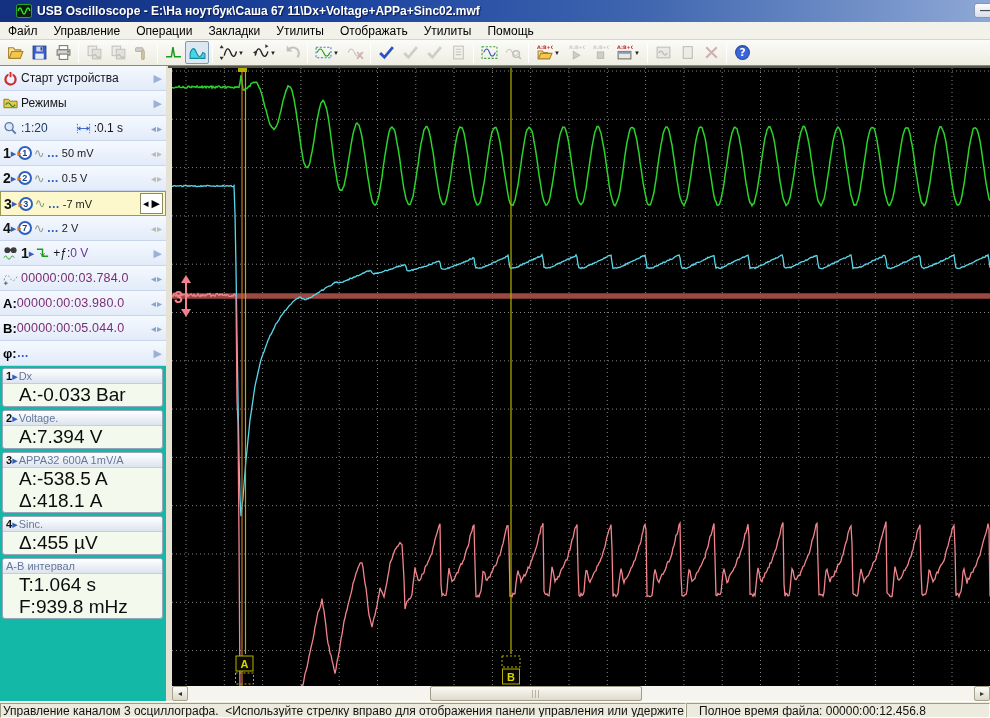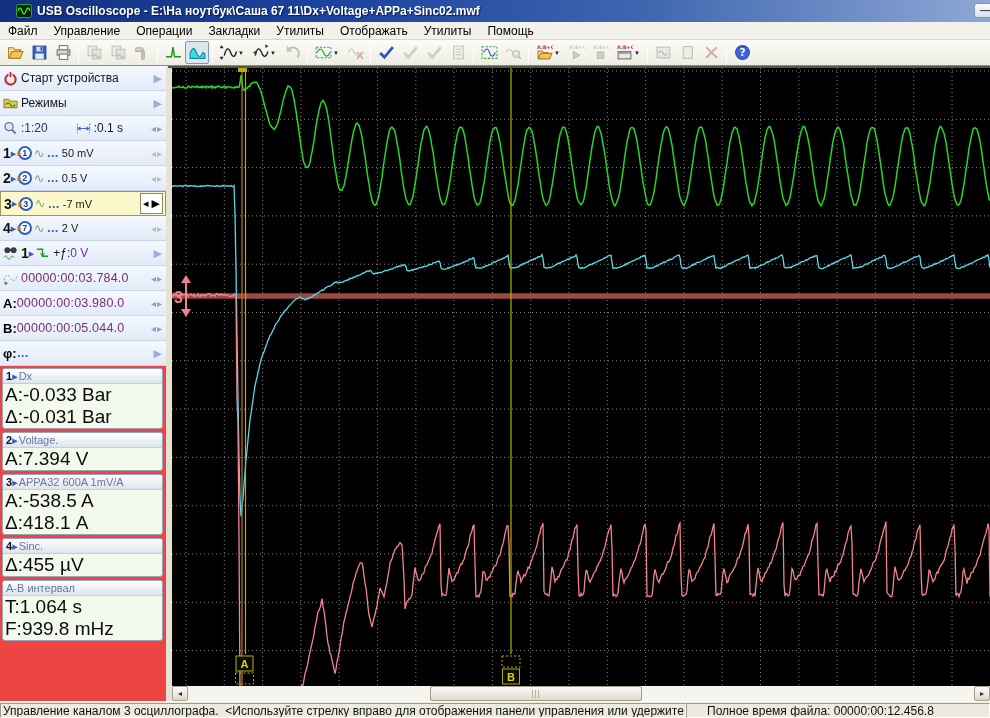--- a/index.html
+++ b/index.html
@@ -24,21 +24,21 @@
   .toolbar{position:absolute;left:0;top:40px;width:990px;height:26px;background:linear-gradient(#fbfbf8,#eeede2);
     border-bottom:1px solid #8c8a7c;display:flex;align-items:center;padding-left:3px}
   .tbtn{width:24px;height:23px;display:flex;align-items:center;justify-content:center;border:1px solid transparent;border-radius:2px;position:relative}
   .tbtn.dis{opacity:.55;filter:grayscale(35%)}
   .tbtn.pressed{background:#dce8f0;border:1px solid #7a9ab8}
   .tbtn .dd{font-size:6px;color:#222;margin-left:1px}
   .tbtn.hasdd{width:32px}
   .tsep{width:1px;height:20px;background:#c6c3b2;border-right:1px solid #fff;margin:0 3px}
 
   
-  .sidebar{position:absolute;left:0;top:66px;width:166px;height:635px;background:#ef4444;overflow:hidden}
+  .sidebar{position:absolute;left:0;top:66px;width:166px;height:635px;background:#14b8a6;overflow:hidden}
   .srow{height:25px;border-bottom:1px solid #c8d5ec;display:flex;align-items:center;padding:0 2px 0 3px;
     background:linear-gradient(#f5f9ff,#e2ebf9);font-size:12px;color:#16161a;position:relative}
   .srow .grow{flex:1}
   .srow .rarrow{color:#9ab0d4;font-family:"DejaVu Sans",sans-serif;font-size:11px;margin-right:2px}
   .srow .duo{color:#8ea4c4;font-family:"DejaVu Sans",sans-serif;font-size:10px;letter-spacing:1px;margin-right:1px}
   .srow .duo.gray{color:#bcbcb2}
   .chnum{font-size:14px;font-weight:bold;color:#111}
   .barrow{color:#2f5fc0;font-family:"DejaVu Sans",sans-serif;font-size:11px;margin:0 1px 0 0}
   .oarrow{color:#e07818;font-family:"DejaVu Sans",sans-serif;font-size:9px;margin-right:-4px;position:relative;z-index:2}
   .circ{width:14px;height:14px;border:2px solid #2f5fc0;border-radius:50%;background:#fff;color:#16408c;
@@ -54,21 +54,21 @@
   .purple{color:#7030a0}
   .navy{color:#1a3a6a}
   .icon14{width:15px;height:15px;margin-right:3px;flex:0 0 auto}
 
   
   .panels{padding:2px 3px 0 2px}
   .panel{background:#f3f9ec;border:1px solid #97a5bb;border-radius:3px;margin-bottom:3px;overflow:hidden}
   .phead{height:15px;background:linear-gradient(#ffffff,#dde4ef);border-bottom:1px solid #c4cede;
     font-size:11px;display:flex;align-items:center;padding:0 3px;color:#64789b}
   .phead b{color:#111;font-weight:bold}
-  .pline{font-size:19px;line-height:22px;color:#0c0c0c;padding-left:2px;white-space:nowrap}
+  .pline{font-size:19px;line-height:22px;color:#0c0c0c;padding-left:16px;white-space:nowrap}
 
   
   .plot-topline{position:absolute;left:168px;top:66px;width:822px;height:2px;background:#55544a}
   .gapstrip{position:absolute;left:166px;top:66px;width:6px;height:635px;background:#e6e2d4}
   #scope{position:absolute;left:172px;top:68px;width:818px;height:618px;background:#000;display:block}
 
   
   .hscroll{position:absolute;left:172px;top:686px;width:818px;height:15px;background:#f5f4ef}
   .sbtn{position:absolute;top:0;width:16px;height:15px;background:linear-gradient(#fdfdfa,#dcd8c6);
     border:1px solid #a5a28f;border-radius:2px;font-size:8px;color:#333;display:flex;align-items:center;justify-content:center;font-family:"DejaVu Sans",sans-serif}
@@ -76,21 +76,21 @@
     border:1px solid #9e9b88;border-radius:2px}
   .sthumb::after{content:"";position:absolute;left:50%;top:3px;width:8px;height:8px;margin-left:-4px;
     background:repeating-linear-gradient(90deg,#b8b4a2 0 1px,transparent 1px 3px)}
 
   
   .statusbar{position:absolute;left:0;top:701px;width:990px;height:17px;background:#edebdd;border-top:1px solid #fff;
     display:flex;font-size:12px;color:#111}
   .scell{border:1px solid;border-color:#9e9b88 #fff #fff #9e9b88;height:15px;margin-top:1px;
     display:flex;align-items:center;overflow:hidden}
   .scell.left{width:686px;padding-left:2px}
-  .scell.right{flex:1;padding-left:20px}
+  .scell.right{flex:1;padding-left:12px}
   .scell span{white-space:pre}
 </style>
 </head>
 <body>
 
 <div id="app">
 
   <div class="titlebar">
     <svg class="appicon" viewBox="0 0 16 16">
       <rect x="0.5" y="1.5" width="15" height="13" rx="2" fill="#0a200a" stroke="#2aa82a"></rect>
@@ -425,21 +425,20 @@
     </div>
 
     <div class="panels">
       <div class="panel">
         <div class="phead">
             <b>1</b>
             <span class="barrow">▸</span>
             <span>Dx</span>
           </div>
         <div class="pline">A:-0.033 Bar</div>
-        <div class="pline">Δ:-0.031 Bar</div>
       </div>
       <div class="panel">
         <div class="phead">
             <b>2</b>
             <span class="barrow">▸</span>
             <span>Voltage.</span>
           </div>
         <div class="pline">A:7.394 V</div>
       </div>
       <div class="panel">

